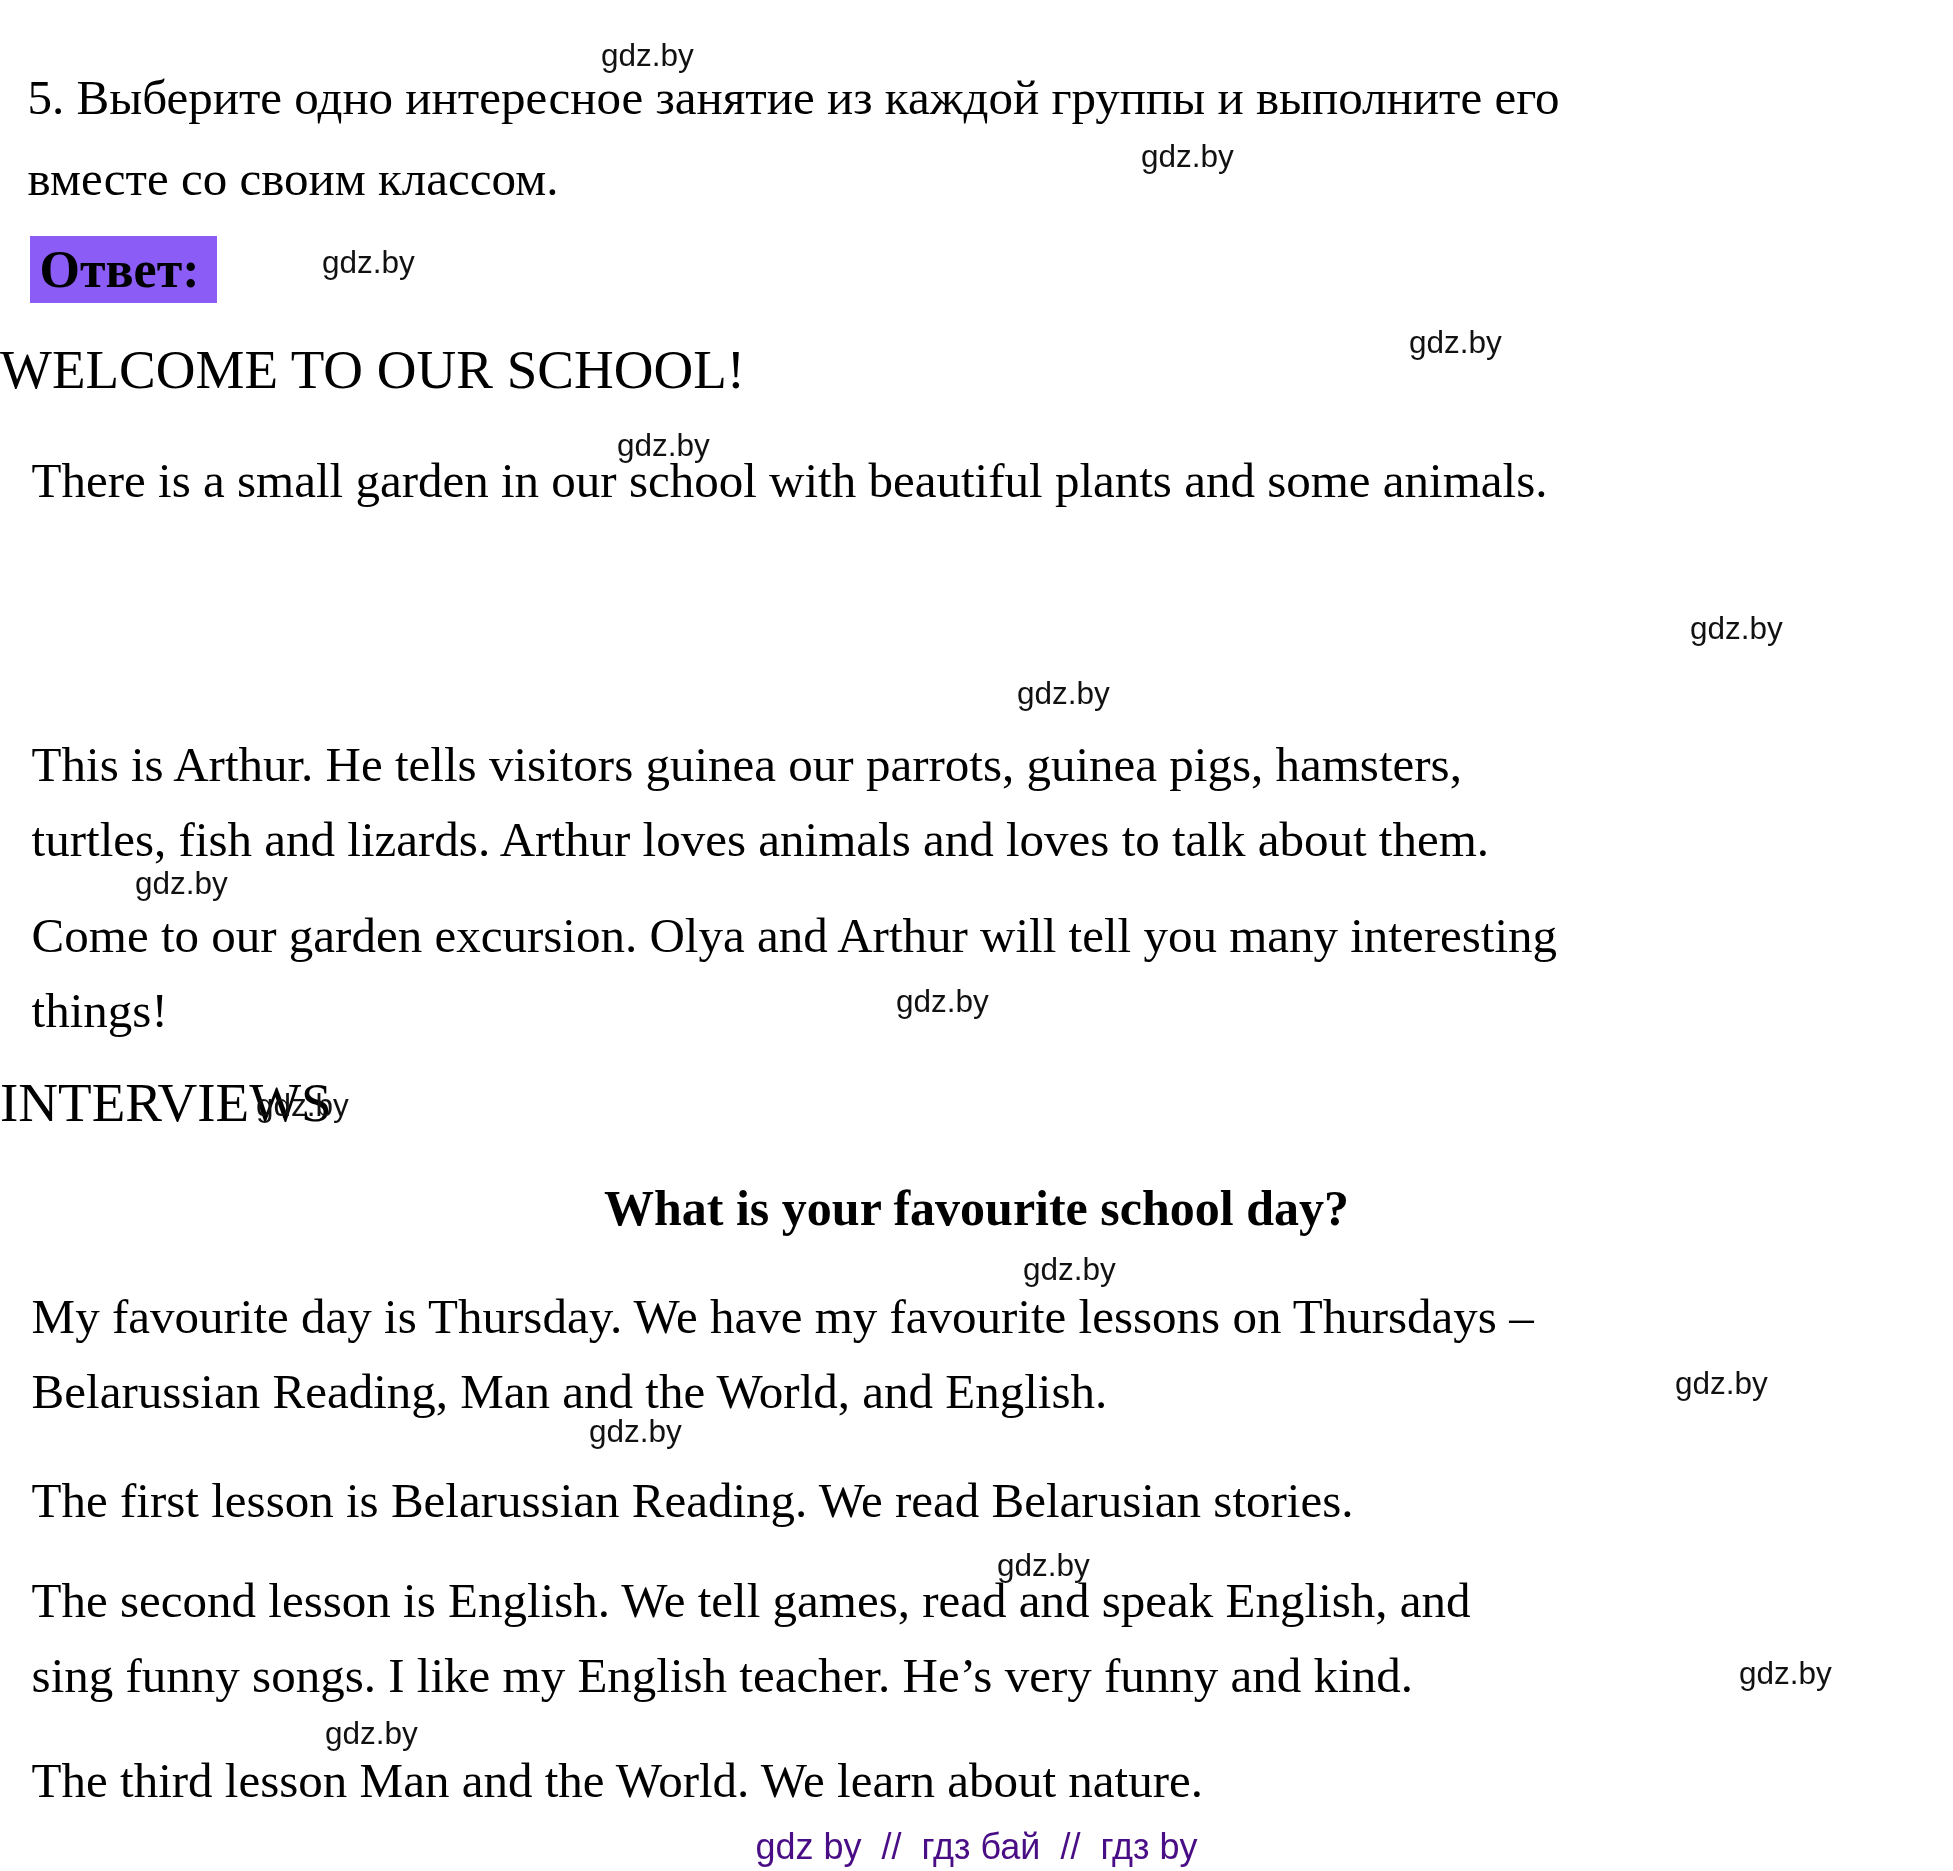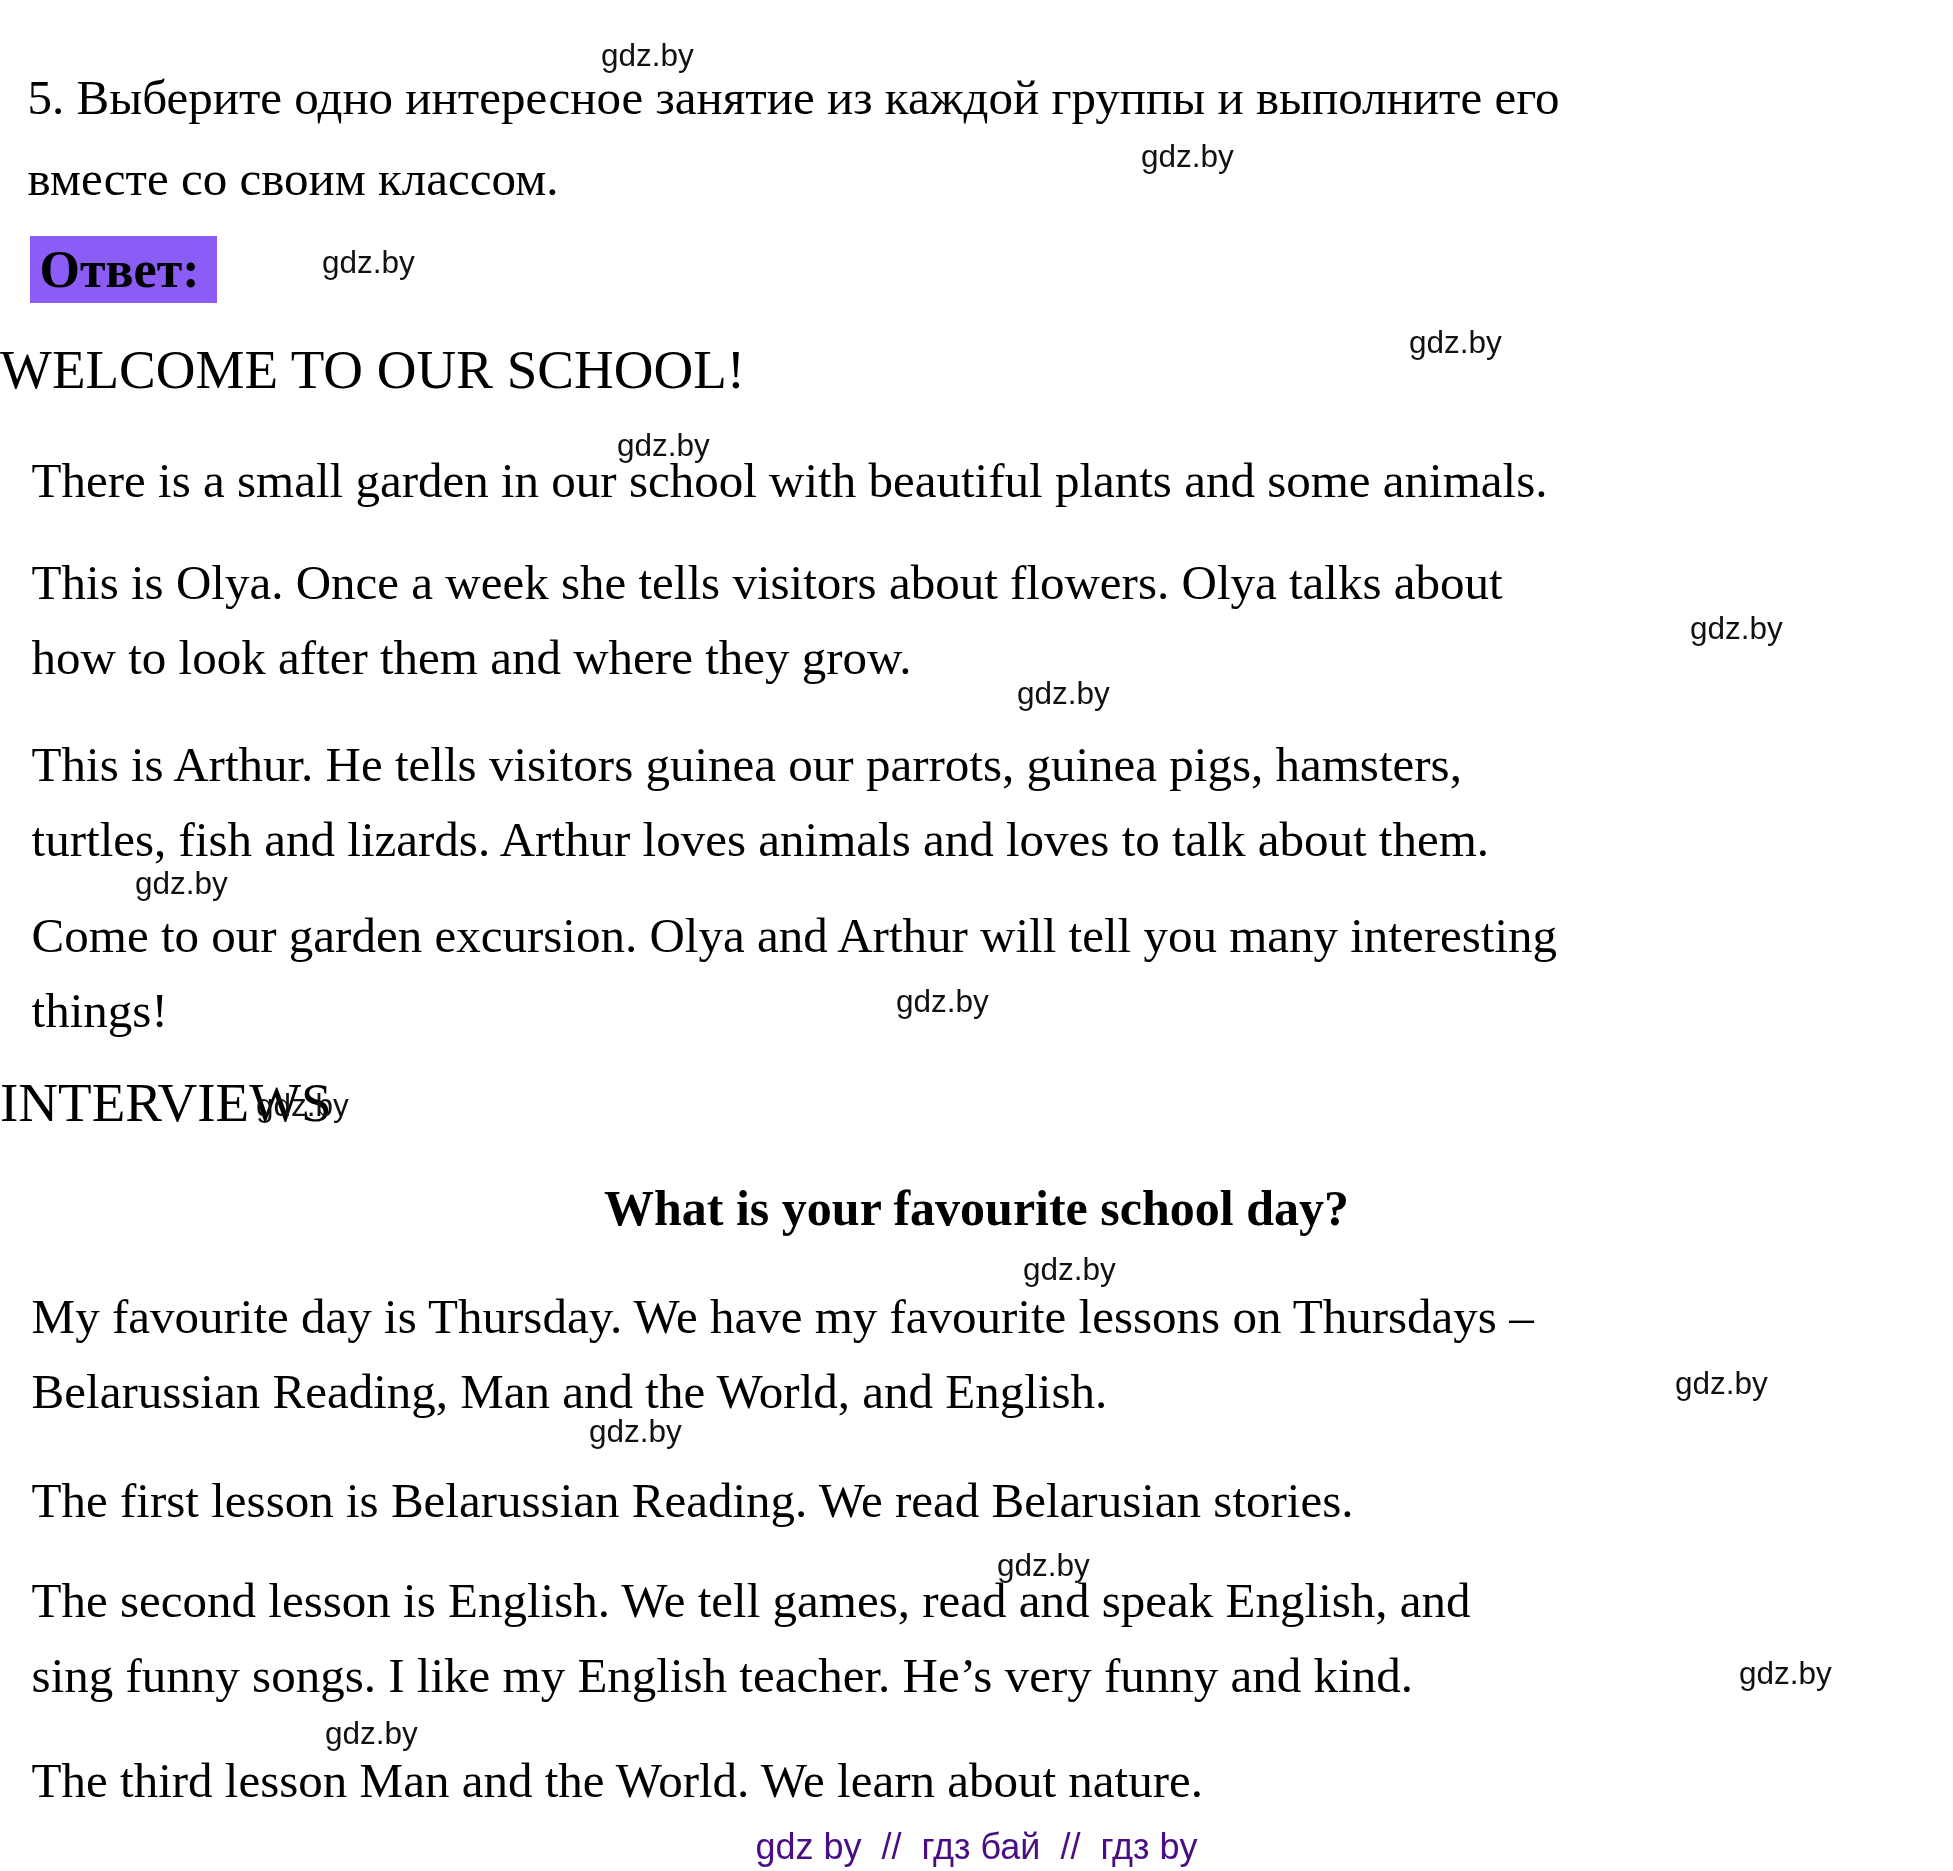--- a/index.html
+++ b/index.html
@@ -133,24 +133,20 @@
   <div class="answer-label-wrap">
     <span class="hl">Ответ:</span>
   </div>
 
   <h2 class="title t-welcome">WELCOME TO OUR SCHOOL!</h2>
 
   <p class="para p1">
     <span>There is a small garden in our school with beautiful plants and some animals.</span>
   </p>
 
-  <p class="para p2">
-    <span style="display:block">This is Olya. Once a week she tells visitors about flowers. Olya talks about</span>
-    <span style="display:block">how to look after them and where they grow.</span>
-  </p>
 
   <p class="para p3">
     <span style="display:block">This is Arthur. He tells visitors guinea our parrots, guinea pigs, hamsters,</span>
     <span style="display:block">turtles, fish and lizards. Arthur loves animals and loves to talk about them.</span>
   </p>
 
   <p class="para p4">
     <span style="display:block">Come to our garden excursion. Olya and Arthur will tell you many interesting</span>
     <span style="display:block">things!</span>
   </p>

